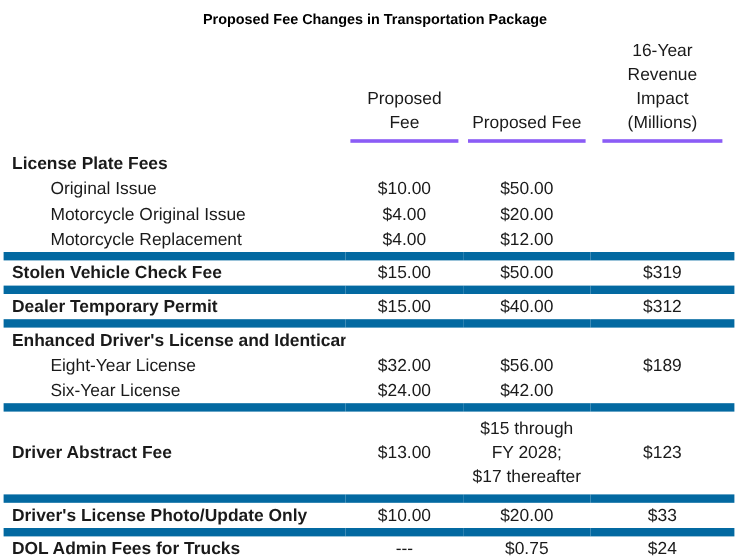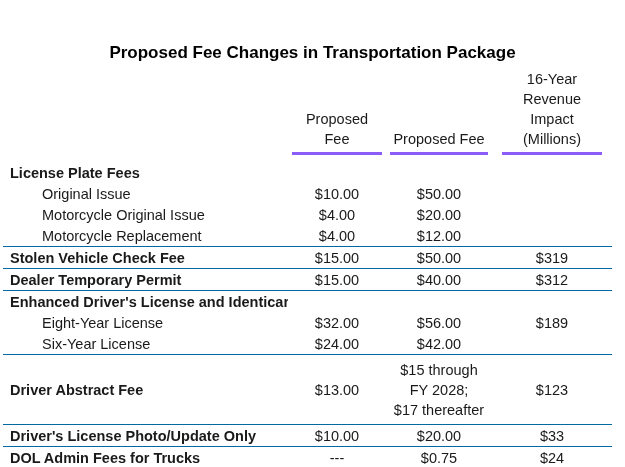--- a/index.html
+++ b/index.html
@@ -12,25 +12,24 @@
   .page {
     width: 625px;
     height: 467px;
     background: #ffffff;
     overflow: hidden;
     box-sizing: border-box;
   }
   .title {
     text-align: center;
     font-weight: bold;
-    font-size: 17px;
+    font-size: 12px;
     line-height: 19px;
     padding-top: 7px;
     color: #000000;
-    margin-top: 36px;
   }
   table.fee-table {
     border-collapse: collapse;
     table-layout: fixed;
     width: 609px;
     margin-left: 3px;
     margin-top: 7px;
     font-size: 14.5px;
   }
   col.c-label   { width: 285px; }
@@ -54,21 +53,21 @@
     padding: 3px 0 2px 0;
     line-height: 16px;
     vertical-align: middle;
     white-space: nowrap;
     overflow: hidden;
   }
   td.label { text-align: left; padding-left: 7px; }
   td.num   { text-align: center; }
   tr.indent td.label { padding-left: 39px; }
   tr.bold td.label { font-weight: bold; }
-  tr.rule td { border-bottom: 1px solid #0369a1; }
+  tr.rule td { border-bottom: 7px solid #0369a1; }
   tr.first-section td { padding-top: 10px; margin-left: 44px; }
   tr.tall td { padding-top: 5px; padding-bottom: 4px; }
   tr.tall .multiline div { line-height: 20px; }
   tr.total-row td { padding-top: 13px; font-weight: bold; }
 </style>
 </head>
 <body>
 
 <div class="page">
 

